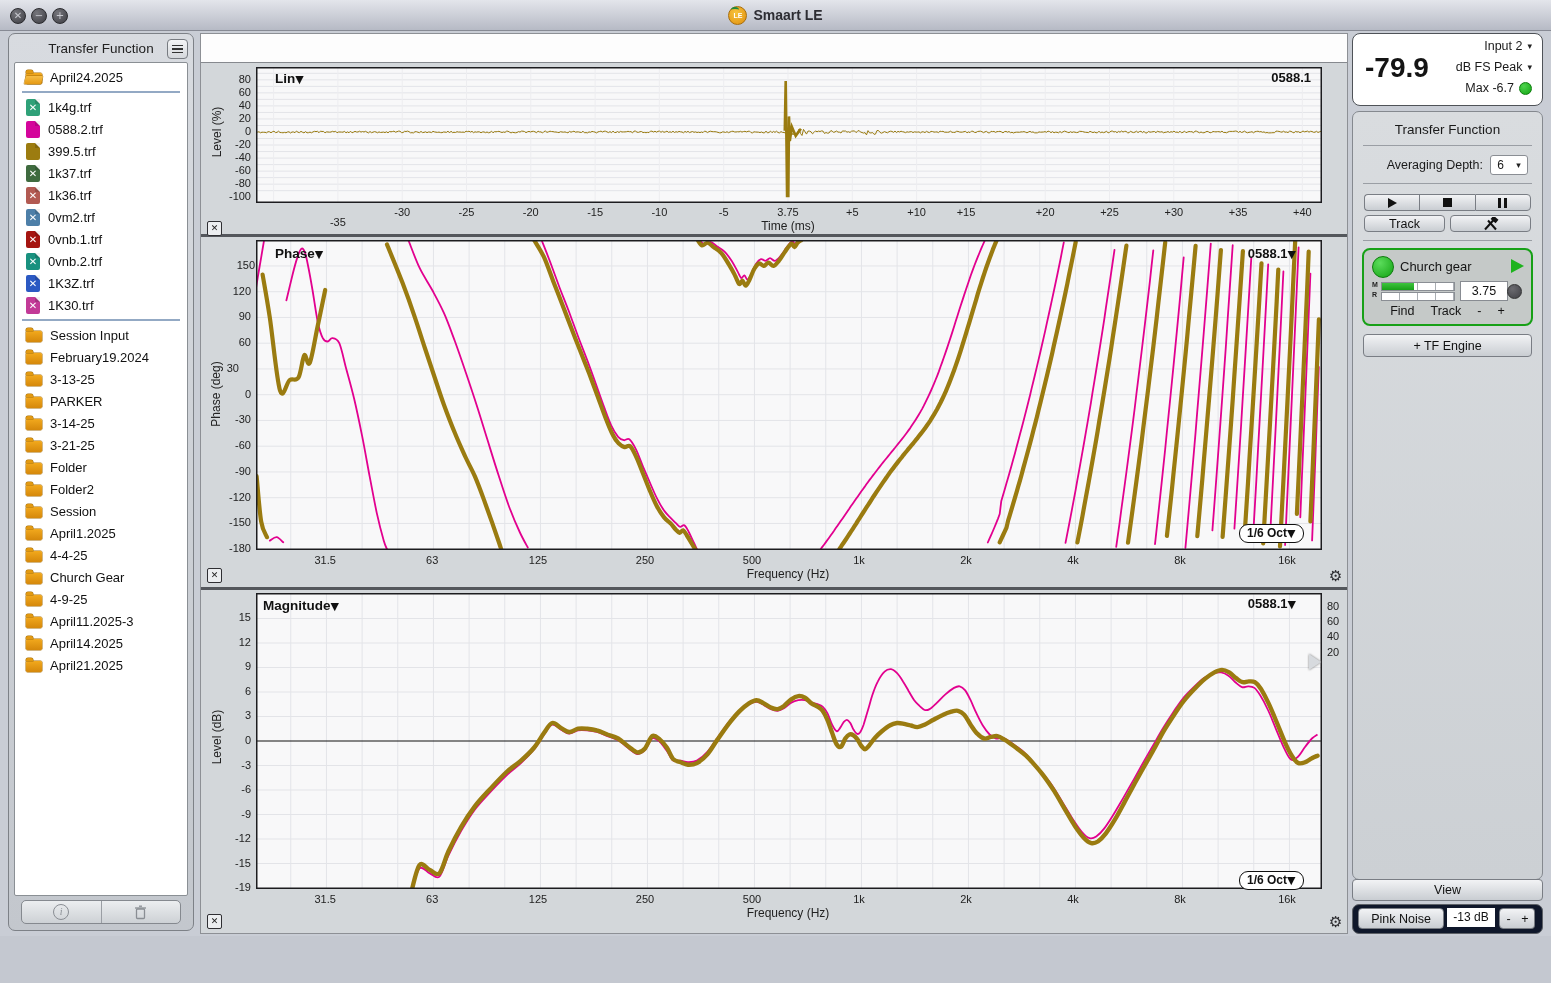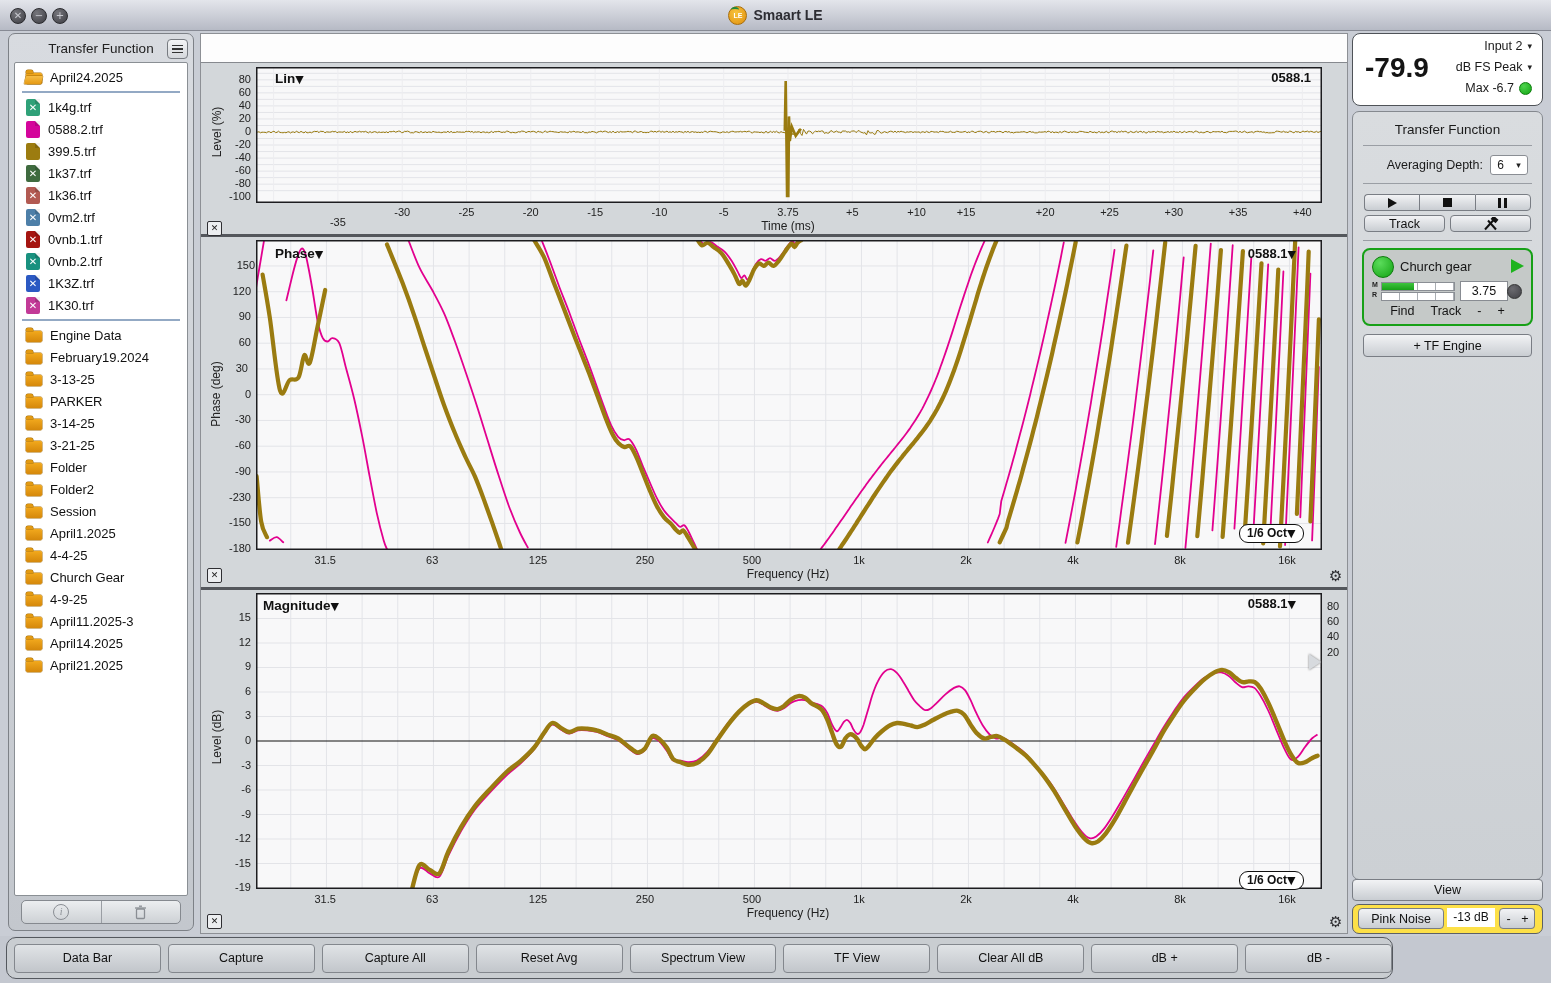--- a/index.html
+++ b/index.html
@@ -76,21 +76,21 @@
   #eng-name{position:absolute;left:36px;top:9px;font-size:13px;color:#141414}
   #eng-play{position:absolute;right:7px;top:9px;width:0;height:0;border-left:13px solid #1db31d;border-top:7px solid transparent;border-bottom:7px solid transparent}
   .mlab{position:absolute;left:8px;font-size:7px;font-weight:bold;color:#222}
   .mbar{position:absolute;left:17px;width:72px;height:7px;background:repeating-linear-gradient(90deg,#fff 0 17px,#a9adb2 17px 18px);border:1px solid #8a8e94}
   .mfill{position:absolute;left:0;top:0;bottom:0;background:linear-gradient(#3ec43e,#18a018)}
   #delay-box{position:absolute;left:96px;top:31px;width:46px;height:18px;background:#fff;border:1px solid #888c92;font-size:12.5px;text-align:center;line-height:18px;color:#111}
   #eng-dot{position:absolute;right:9px;top:34px;width:13px;height:13px;border-radius:50%;background:radial-gradient(circle at 35% 30%,#6b6b70,#414146);border:1px solid #333}
   #eng-row{position:absolute;left:0;right:0;top:52px;height:18px;display:flex;justify-content:center;gap:16px;font-size:12.5px;color:#141414;align-items:center}
   #add-engine{position:absolute;top:222px;left:10px;right:10px;height:21px}
   #view-btn{position:absolute;top:846px;left:0;right:0;height:20px}
-  #noise-panel{position:absolute;top:871px;left:0;right:0;height:28px;border:1.5px solid #5c6066;border-radius:7px;background:#fde047}
+  #noise-panel{position:absolute;top:871px;left:0;right:0;height:28px;border:1.5px solid #5c6066;border-radius:7px;background:#0f172a}
   #pink-btn{position:absolute;left:5px;top:3px;width:84px;height:19px}
   #db-display{position:absolute;left:94px;top:3px;width:48px;height:19px;background:#fff;font-size:12px;text-align:center;line-height:19px;color:#111}
   #n-minus{position:absolute;left:146px;top:3px;width:17px;height:19px;border-radius:4px 0 0 4px}
   #n-plus{position:absolute;left:163px;top:3px;width:18px;height:19px;border-radius:0 4px 4px 0;border-left-width:0}
   
   #bottombar{position:absolute;left:0;top:936px;width:1551px;height:47px;background:#c4c8d0}
   #bb-group{position:absolute;left:6px;top:1px;width:1378px;height:40px;border:1.5px solid #54585e;border-radius:10px;background:#c9cdd1;display:flex;align-items:center;padding-left:7px;gap:7px}
   #bb-ctrl{position:absolute;left:1389px;top:1px;width:154px;height:40px;border:1.5px solid #54585e;border-radius:10px;background:#c9cdd1;display:flex;align-items:center;justify-content:center}
   .bbtn{width:146px;height:27px;background:linear-gradient(#e0e3e6,#c2c6cb);border:1px solid #83878d;border-radius:4px;font-size:12.5px;color:#111;display:flex;align-items:center;justify-content:center}
   #bb-ctrl .bbtn{width:142px}
@@ -173,21 +173,21 @@
       </div>
       <div class="srow">
         <span class="ficon" style="background: rgb(194, 58, 151);">
           <span class="fx">✕</span>
         </span>
         <span>1K30.trf</span>
       </div>
       <div class="sep"></div>
       <div class="srow">
         <span class="folder"></span>
-        <span>Engine Data</span>
+        <span>Session Input</span>
       </div>
       <div class="srow">
         <span class="folder"></span>
         <span>February19.2024</span>
       </div>
       <div class="srow">
         <span class="folder"></span>
         <span>3-13-25</span>
       </div>
       <div class="srow">
@@ -431,26 +431,26 @@
           <path d="M1024.0,306.4L1025.7,273.9L1027.4,241.1L1029.1,207.9L1030.8,174.3L1032.5,140.3L1034.2,106.0L1035.9,71.3L1037.5,36.3L1039.2,0.8" fill="none" stroke="#9a7b10" stroke-width="4.2" stroke-linecap="round" stroke-linejoin="round"></path>
           <path d="M1040.9,273.9L1042.6,237.7L1044.3,201.0L1046.0,164.0L1047.7,126.5L1049.4,88.7L1051.1,50.4L1052.7,11.7" fill="none" stroke="#9a7b10" stroke-width="4.2" stroke-linecap="round" stroke-linejoin="round"></path>
           <path d="M1054.4,281.5L1056.1,242.0L1057.8,202.0L1059.5,161.5L1061.2,120.7L1062.9,79.3" fill="none" stroke="#9a7b10" stroke-width="4.2" stroke-linecap="round" stroke-linejoin="round"></path>
         </g>
         <rect x="0.75" y="0.75" width="1064.5" height="308.5" fill="none" stroke="#1c1c1f" stroke-width="1.5"></rect>
       </svg>
       <div class="tick r" style="left:16px;top:21.954999999999984px;width:38px">150</div>
       <div class="tick r" style="left:12px;top:47.70399999999999px;width:38px">120</div>
       <div class="tick r" style="left:12px;top:73.45299999999999px;width:38px">90</div>
       <div class="tick r" style="left:12px;top:99.202px;width:38px">60</div>
-      <div class="tick r" style="left:9px;top:124.951px;width:38px">30</div>
+      <div class="tick r" style="left:0;top:124.951px;width:38px">30</div>
       <div class="tick r" style="left:12px;top:150.7px;width:38px">0</div>
       <div class="tick r" style="left:12px;top:176.44899999999998px;width:38px">-30</div>
       <div class="tick r" style="left:12px;top:202.19799999999998px;width:38px">-60</div>
       <div class="tick r" style="left:12px;top:227.947px;width:38px">-90</div>
-      <div class="tick r" style="left:12px;top:253.69599999999997px;width:38px">-230</div>
+      <div class="tick r" style="left:12px;top:253.69599999999997px;width:38px">-120</div>
       <div class="tick r" style="left:12px;top:279.445px;width:38px">-150</div>
       <div class="tick r" style="left:12px;top:305.19399999999996px;width:38px">-180</div>
       <div class="tick c" style="left:99.23003335564783px;top:317px;width:50px">31.5</div>
       <div class="tick c" style="left:206.23003335564772px;top:317px;width:50px">63</div>
       <div class="tick c" style="left:312px;top:317px;width:50px">125</div>
       <div class="tick c" style="left:419px;top:317px;width:50px">250</div>
       <div class="tick c" style="left:526px;top:317px;width:50px">500</div>
       <div class="tick c" style="left:633px;top:317px;width:50px">1k</div>
       <div class="tick c" style="left:740px;top:317px;width:50px">2k</div>
       <div class="tick c" style="left:847px;top:317px;width:50px">4k</div>
@@ -639,24 +639,13 @@
     <div class="btn" id="n-minus">
         <span>-</span>
       </div>
     <div class="btn" id="n-plus">
         <span>+</span>
       </div>
   </div>
 </div>
 
 <div id="bottombar">
-  <div id="bb-group">
-      <div class="bbtn">Data Bar</div>
-      <div class="bbtn">Capture</div>
-      <div class="bbtn">Capture All</div>
-      <div class="bbtn">Reset Avg</div>
-      <div class="bbtn">Spectrum View</div>
-      <div class="bbtn">TF View</div>
-      <div class="bbtn">Clear All dB</div>
-      <div class="bbtn">dB +</div>
-      <div class="bbtn">dB -</div>
-    </div>
 </div>
 
 </body></html>

